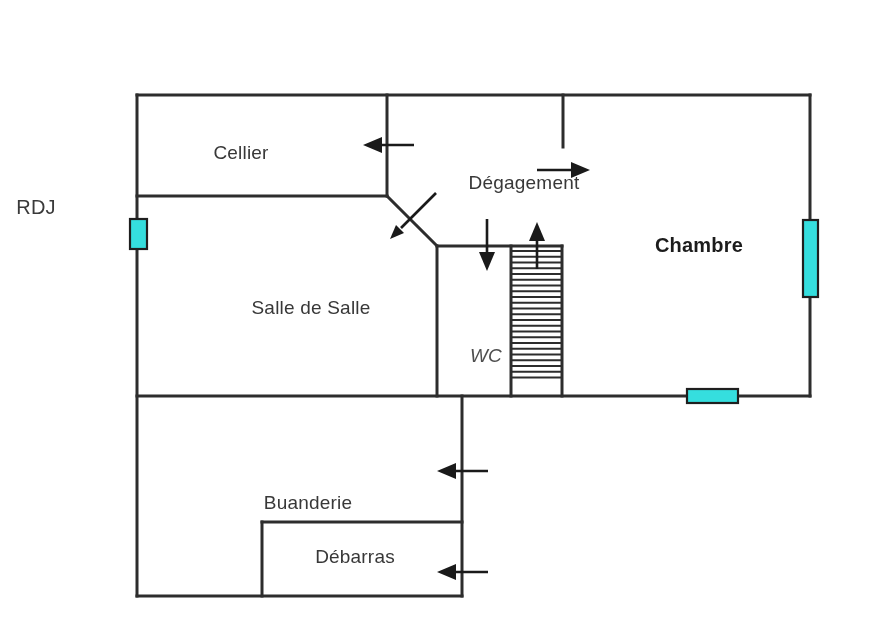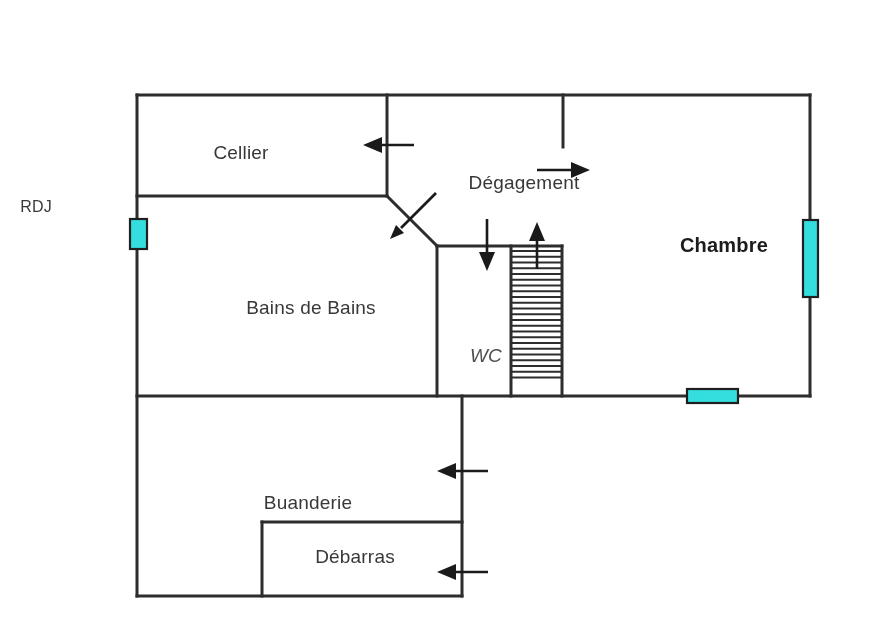--- a/index.html
+++ b/index.html
@@ -23,21 +23,21 @@
   .lbl {
     position: absolute;
     transform: translate(-50%, -50%);
     white-space: nowrap;
     color: #383838;
     font-size: 19px;
     letter-spacing: 0.2px;
     user-select: none;
   }
   .lbl-floor {
-    font-size: 16px;
+    font-size: 20px;
     color: #3a3a3a;
   }
   .lbl-chambre {
     font-weight: 600;
     font-size: 20px;
     color: #1c1c1c;
   }
   .lbl-wc {
     color: #4f4f4f;
     font-style: italic;
@@ -133,18 +133,18 @@
       <g>
         <line x1="488" y1="572" x2="450" y2="572"></line>
         <polygon points="437,572 456,564 456,580" stroke="none"></polygon>
       </g>
     </g>
   </svg>
 
   <div class="lbl lbl-floor" style="left:36px; top:207px;">RDJ</div>
   <div class="lbl" style="left:241px; top:153px;">Cellier</div>
   <div class="lbl" style="left:480px; top:183px;margin-left:44px;">Dégagement</div>
-  <div class="lbl lbl-chambre" style="left:699px; top:245px;margin-left:25px;">Chambre</div>
-  <div class="lbl" style="left:311px; top:308px;">Bains de Bains</div>
+  <div class="lbl lbl-chambre" style="left:699px; top:245px;">Chambre</div>
+  <div class="lbl" style="left:311px; top:308px;">Salle de Salle</div>
   <div class="lbl lbl-wc" style="left:486px; top:356px;">WC</div>
   <div class="lbl" style="left:308px; top:458px;margin-top:45px;">Buanderie</div>
   <div class="lbl" style="left:355px; top:557px;">Débarras</div>
 </div>
 
 </body></html>

